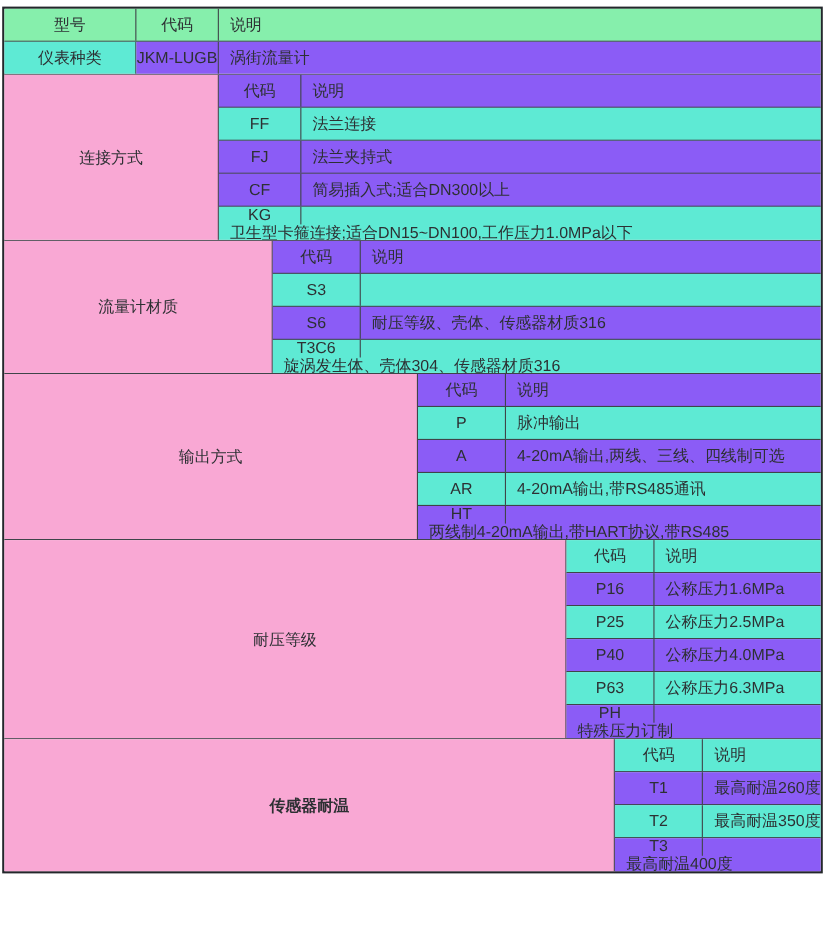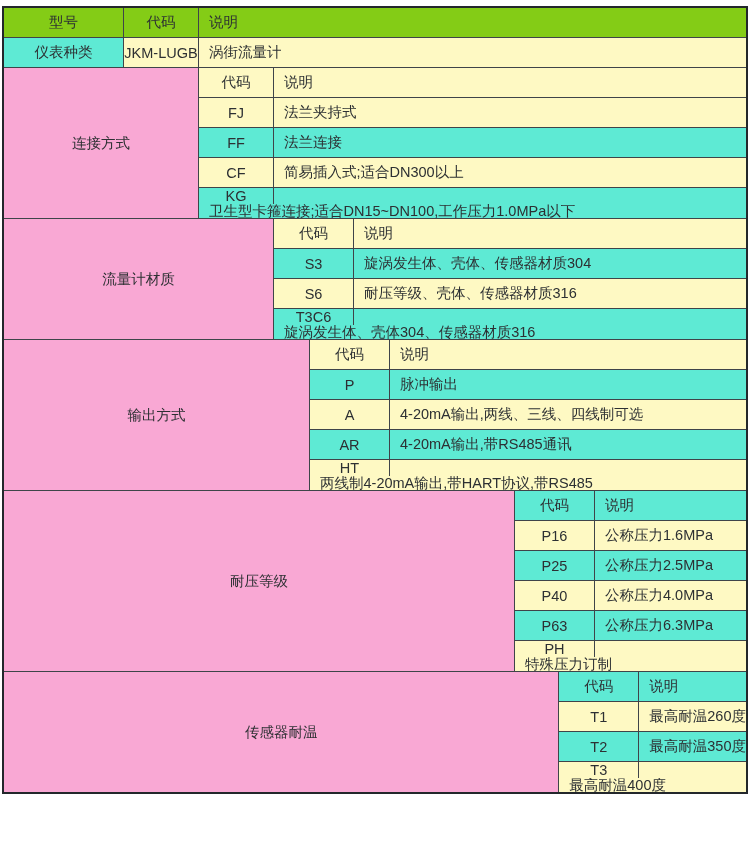--- a/index.html
+++ b/index.html
@@ -21,43 +21,43 @@
   .row.bb { border-bottom: 1.5px solid #3f4449; }
   .cell {
     display: flex; align-items: center;
     font-size: 14.5px;
     overflow: hidden; white-space: nowrap;
   }
   .cell.center { justify-content: center; }
   .cell.desc { flex: 1; padding-left: 10px; }
   .br { border-right: 1.5px solid #3f4449; }
   
-  .hdr { background: #84cc16; }
-  .s   { background: #fef9c3; }
+  .hdr { background: #86efac; }
+  .s   { background: #8b5cf6; }
   .w   { background: #5eead4; }
   
   .c-label { width: 120px; }
   .c-code  { width: 75px; }
   
   .section { display: flex; border-bottom: 1.5px solid #3f4449; }
   .section.last { border-bottom: none; }
   .sec-label {
     display: flex; align-items: center; justify-content: center;
     background: #f9a8d4;
     border-right: 1.5px solid #3f4449;
     font-size: 14.5px;
   }
   .sec-body { flex: 1; display: flex; flex-direction: column; }
   .sec-body .row:last-child { border-bottom: none; flex-direction: column; }
   
   .sec-connection  .sec-label { width: 195px; }
-  .sec-material    .sec-label { width: 270px; }
-  .sec-output      .sec-label { width: 306px; }
+  .sec-material    .sec-label { width: 244px; }
+  .sec-output      .sec-label { width: 376px; }
   .sec-pressure    .sec-label { width: 511px; }
-  .sec-temperature .sec-label { width: 593px; }
+  .sec-temperature .sec-label { width: 593px; font-weight: bold; }
   
   .sec-connection  .sc { width: 75px; }
   .sec-material    .sc { width: 80px; }
   .sec-output      .sc { width: 80px; }
   .sec-pressure    .sc { width: 80px; }
   .sec-temperature .sc { width: 80px; }
 </style>
 </head>
 <body>
 
@@ -76,27 +76,27 @@
   </div>
 
 
   <div class="section sec-connection">
     <div class="sec-label">连接方式</div>
     <div class="sec-body">
       <div class="row bb s">
         <div class="cell center br sc">代码</div>
         <div class="cell desc">说明</div>
       </div>
+      <div class="row bb w">
+        <div class="cell center br sc">FF</div>
+        <div class="cell desc">法兰连接</div>
+      </div>
       <div class="row bb s">
         <div class="cell center br sc">FJ</div>
         <div class="cell desc">法兰夹持式</div>
-      </div>
-      <div class="row bb w">
-        <div class="cell center br sc">FF</div>
-        <div class="cell desc">法兰连接</div>
       </div>
       <div class="row bb s">
         <div class="cell center br sc">CF</div>
         <div class="cell desc">简易插入式;适合DN300以上</div>
       </div>
       <div class="row w">
         <div class="cell center br sc">KG</div>
         <div class="cell desc">卫生型卡箍连接;适合DN15~DN100,工作压力1.0MPa以下</div>
       </div>
     </div>
@@ -104,21 +104,20 @@
 
   <div class="section sec-material">
     <div class="sec-label">流量计材质</div>
     <div class="sec-body">
       <div class="row bb s">
         <div class="cell center br sc">代码</div>
         <div class="cell desc">说明</div>
       </div>
       <div class="row bb w">
         <div class="cell center br sc">S3</div>
-        <div class="cell desc">旋涡发生体、壳体、传感器材质304</div>
       </div>
       <div class="row bb s">
         <div class="cell center br sc">S6</div>
         <div class="cell desc">耐压等级、壳体、传感器材质316</div>
       </div>
       <div class="row w">
         <div class="cell center br sc">T3C6</div>
         <div class="cell desc">旋涡发生体、壳体304、传感器材质316</div>
       </div>
     </div>

